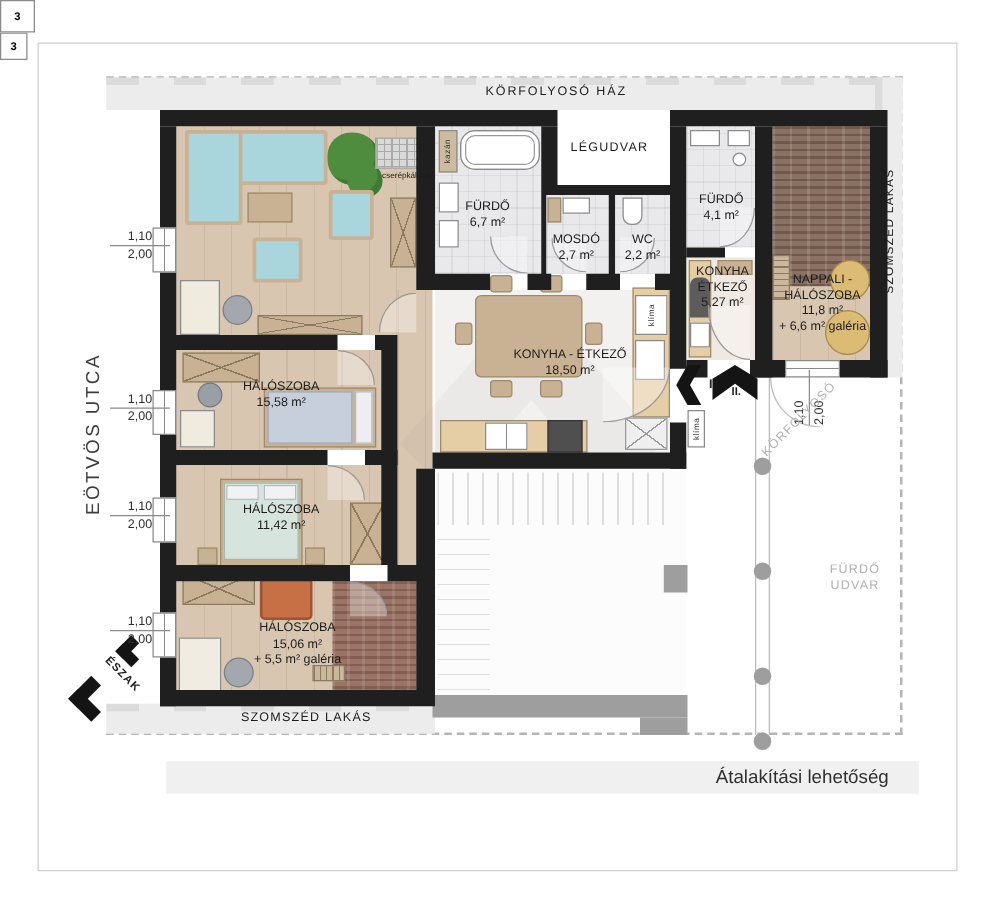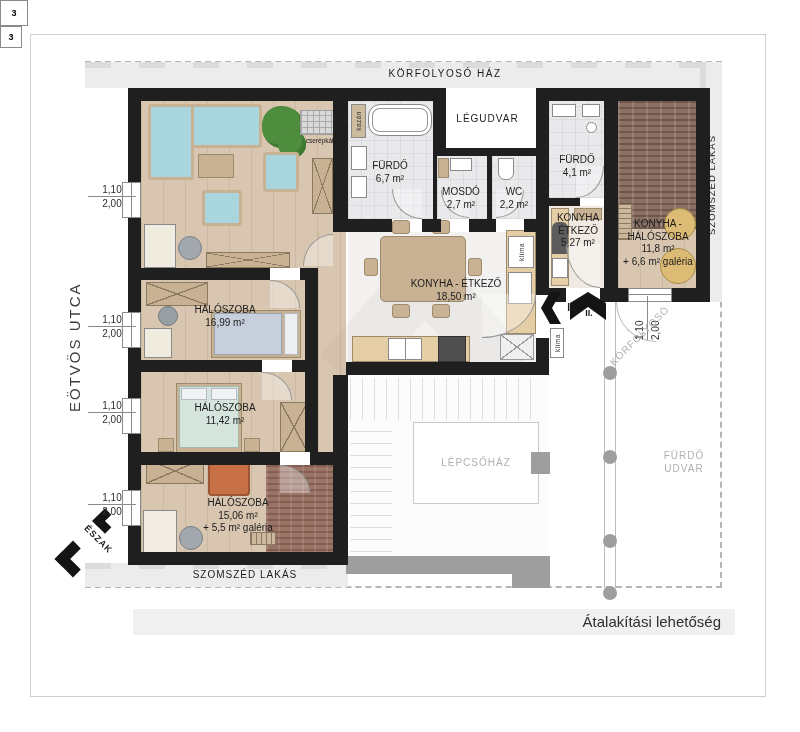--- a/index.html
+++ b/index.html
@@ -38,21 +38,21 @@
   .win-dim{position:absolute;width:48px;text-align:center;font-size:10px;color:#2e2e2e;z-index:7;}
   .win-dim .top{border-bottom:1px solid #8a8a8a;padding-bottom:1px;margin-bottom:1px;}
   .tinyv{position:absolute;background:#fff;border:1px solid #8a8a8a;z-index:6;display:flex;align-items:center;justify-content:center;}
   .tinyv span{writing-mode:vertical-rl;transform:rotate(180deg);font-size:6.5px;color:#333;letter-spacing:.5px;}
   .grid{background:#d9d9d9;border:1px solid #9e9e9e;z-index:3;
         background-image:repeating-linear-gradient(0deg,#aaa 0 1px,transparent 1px 6px),repeating-linear-gradient(90deg,#aaa 0 1px,transparent 1px 6px);}
   .dot{background:var(--gray_wall);border-radius:50%;z-index:3;}
   .rail{border-left:1px solid #bbb;border-right:1px solid #bbb;z-index:1;}
   .chev{border-left:11px solid #141414;border-bottom:11px solid #141414;transform:rotate(45deg);z-index:7;}
   .plant{background:#4e8c3e;border-radius:46% 54% 50% 50%;box-shadow:inset -4px -4px 0 #3f7a33;z-index:3;}
-  .titlebar{background:#f0f0f0;color:#2f2f2f;font-size:15px;line-height:26px;text-align:right;padding-right:14px;z-index:2;}
+  .titlebar{background:#f0f0f0;color:#2f2f2f;font-size:15px;line-height:26px;text-align:right;padding-right:24px;z-index:2;}
   .ladder{background:#cbb79b;border:1px solid #8a7a5f;background-image:repeating-linear-gradient(0deg,#8a7a5f 0 1px,transparent 1px 5px);z-index:3;}
   .ladderV{background:#cbb79b;border:1px solid #8a7a5f;background-image:repeating-linear-gradient(90deg,#8a7a5f 0 1px,transparent 1px 5px);z-index:3;}
   svg{position:absolute;z-index:7;overflow:visible;}
 </style>
 </head>
 <body>
 
 <div class="sheet">
 
   <i class="frame" style="left:30px;top:34px;width:736px;height:663px"></i>
@@ -88,23 +88,20 @@
   <i class="wood" style="left:618px;top:101px;width:78px;height:187px"></i>
   <i class="carpetD" style="left:618px;top:101px;width:78px;height:128px"></i>
 
   <svg style="left:320px;top:225px;z-index:1" width="210" height="170" viewBox="0 0 210 170">
     <polygon points="0,130 105,10 210,130 170,170 105,95 40,170" fill="rgba(120,120,120,0.06)"></polygon>
   </svg>
 
   <i class="stairzone" style="left:346px;top:375px;width:203px;height:181px"></i>
   <i class="treadsV" style="left:350px;top:378px;width:186px;height:42px"></i>
   <i class="treadsH" style="left:350px;top:420px;width:42px;height:132px"></i>
-  <div class="abs" style="left:413px;top:422px;width:126px;height:82px;background:#fff;border:1px solid #c9c9c9;z-index:2;display:flex;align-items:center;justify-content:center">
-    <span class="lbl gray" style="position:static">LÉPCSŐHÁZ</span>
-  </div>
   <i class="graywall" style="left:531px;top:452px;width:19px;height:22px"></i>
   <i class="graywall" style="left:346px;top:556px;width:204px;height:18px"></i>
   <i class="graywall" style="left:512px;top:574px;width:38px;height:14px"></i>
   <i class="rail" style="left:604px;top:302px;width:12px;height:286px"></i>
   <i class="dot" style="left:603px;top:366px;width:14px;height:14px"></i>
   <i class="dot" style="left:603px;top:450px;width:14px;height:14px"></i>
   <i class="dot" style="left:603px;top:534px;width:14px;height:14px"></i>
   <i class="dot" style="left:603px;top:586px;width:14px;height:14px"></i>
   <i class="abs" style="left:616px;top:302px;width:40px;height:40px;border-left:1px solid #bbb;border-bottom:1px solid #bbb;border-bottom-left-radius:100%;z-index:1"></i>
 
@@ -291,33 +288,33 @@
     <div>KONYHA</div>
     <div>ÉTKEZŐ</div>
     <div>5,27 m²</div>
   </div>
   <div class="lbl" style="left:375px;top:278px;width:162px">
     <div>KONYHA - ÉTKEZŐ</div>
     <div>18,50 m²</div>
   </div>
   <div class="lbl" style="left:150px;top:304px;width:150px">
     <div>HÁLÓSZOBA</div>
-    <div>16,99 m²</div>
+    <div>15,58 m²</div>
   </div>
   <div class="lbl" style="left:150px;top:402px;width:150px">
     <div>HÁLÓSZOBA</div>
     <div>11,42 m²</div>
   </div>
   <div class="lbl" style="left:163px;top:497px;width:150px">
     <div>HÁLÓSZOBA</div>
     <div>15,06 m²</div>
     <div>+ 5,5 m² galéria</div>
   </div>
   <div class="lbl" style="left:606px;top:218px;width:104px">
-    <div>KONYHA -</div>
+    <div>NAPPALI -</div>
     <div>HÁLÓSZOBA</div>
     <div>11,8 m²</div>
     <div>+ 6,6 m² galéria</div>
   </div>
 
   <div class="lbl gray" style="left:590px;top:330px;width:100px;transform:rotate(-45deg)">KÖRFOLYOSÓ</div>
   <div class="lbl gray" style="left:648px;top:450px;width:72px">
     <div>FÜRDŐ</div>
     <div>UDVAR</div>
   </div>

